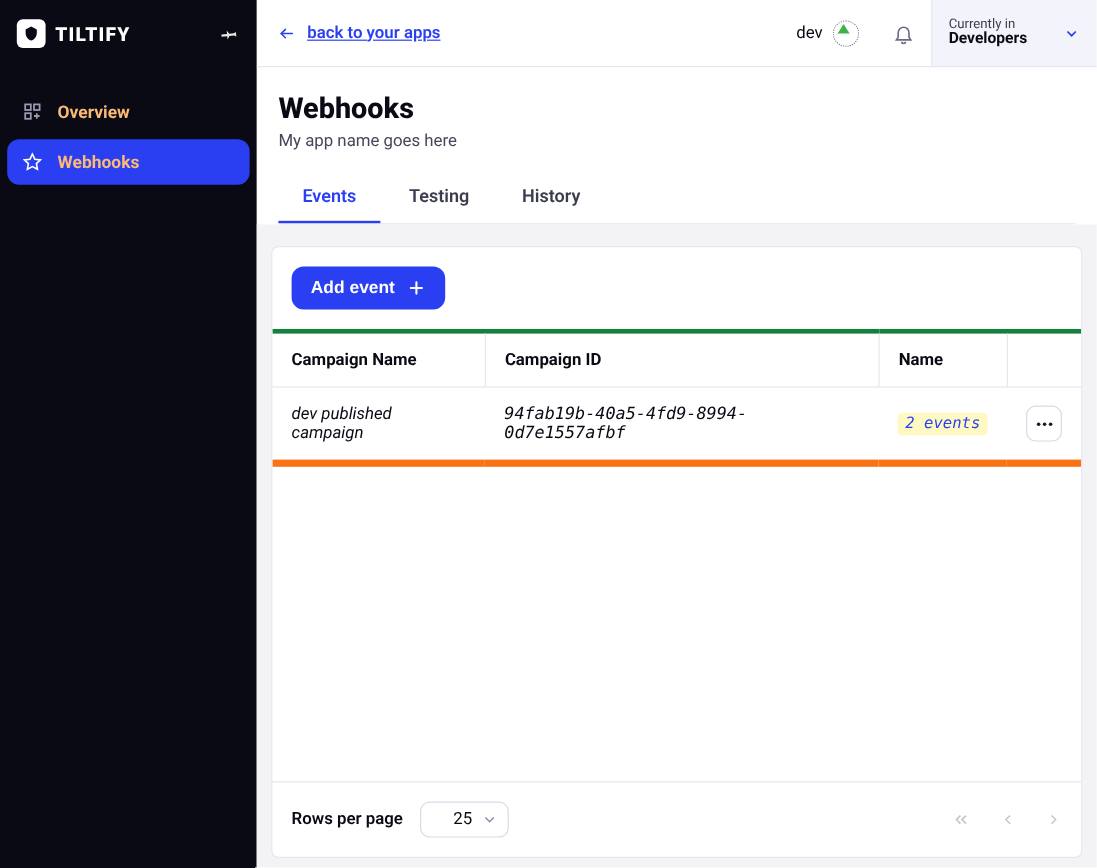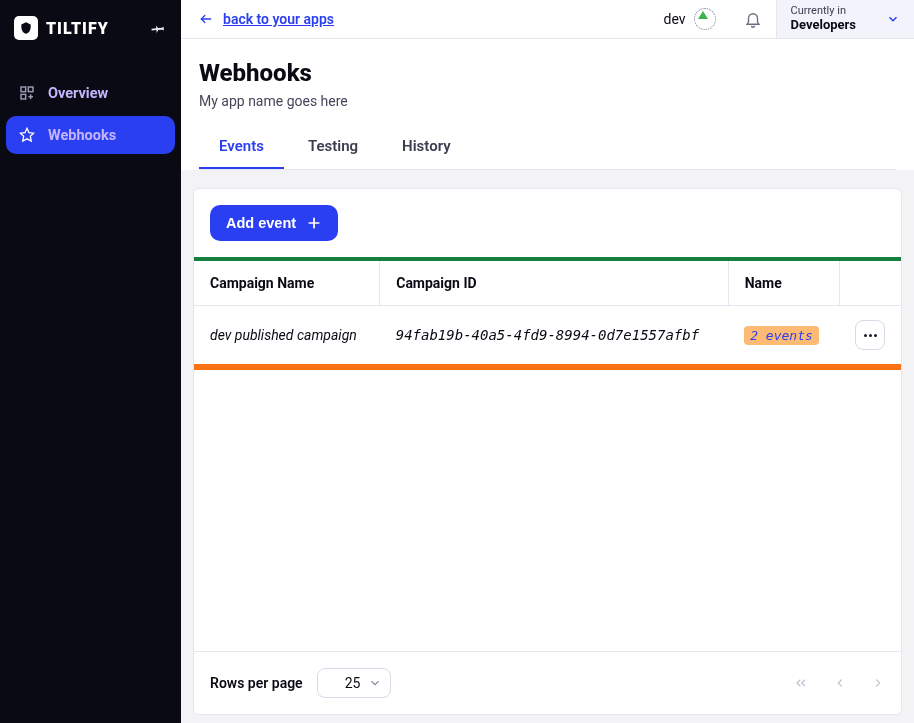--- a/index.html
+++ b/index.html
@@ -8,21 +8,21 @@
       width: 914px;
       height: 723px;
       display: flex;
       overflow: hidden;
       background: #fff;
       color: #0a0a14;
     }
 
     
     .sidebar {
-      width: 181px;
+      width: 214px;
       background: #0a0a14;
       color: #fff;
       flex-shrink: 0;
       display: flex;
       flex-direction: column;
       padding-top: 10px;
     }
     .sidebar-header {
       display:flex;
       align-items:center;
@@ -40,29 +40,29 @@
     .logo-text { font-weight:900; letter-spacing:1px; font-size:16px; }
     .pin-btn { color:#fff; opacity:.9; cursor:pointer; display:flex; }
     .nav { padding: 14px 6px 0 6px; display:flex; flex-direction:column; gap:4px; }
     .nav-item {
       display:flex; align-items:center; gap:12px;
       padding:10px 12px;
       border-radius:10px;
       font-weight:700;
       font-size:14.5px;
       cursor:pointer;
-      color:#c4b5fd;
+      color:#fdba74;
     }
     .nav-item.active { background:#2B3FF2; }
     .nav-icon { width:18px; height:18px; display:flex; align-items:center; justify-content:center; flex-shrink:0; }
 
     
     .main { flex:1; display:flex; flex-direction:column; background:#fff; min-width:0; }
     .topbar {
-      height:39px;
+      height:56px;
       border-bottom:1px solid #e5e6ef;
       display:flex; align-items:center;
       padding-left:16px;
     }
     .backlink {
       display:flex; align-items:center; gap:8px;
       color:#2B3FF2; font-weight:600; font-size:14px;
       cursor:pointer;
     }
     .backlink span { text-decoration:underline; }
@@ -125,21 +125,21 @@
       padding:14px 16px; border-top:4px solid #15803d; border-bottom:1px solid #e5e6ef;
       white-space:nowrap;
     }
     thead th + th { border-left:1px solid #e5e6ef; }
     tbody td {
       padding:14px 16px; font-size:14px; border-bottom:6px solid #f97316;
       vertical-align:middle;
       font-style:italic;
     }
     .badge {
-      background:#fdba74; color:#2B3FF2;
+      background:#fef9c3; color:#2B3FF2;
       border-radius:4px; padding:2px 6px;
       font-family:ui-monospace,Menlo,Consolas,monospace; font-size:13px;
       white-space:nowrap;
     }
     .row-menu-btn {
       width:30px; height:30px; border:1px solid #d9dae6; border-radius:8px;
       background:#fff; display:inline-flex; align-items:center; justify-content:center;
       cursor:pointer;
     }
     .dots { display:inline-flex; gap:2px; }

